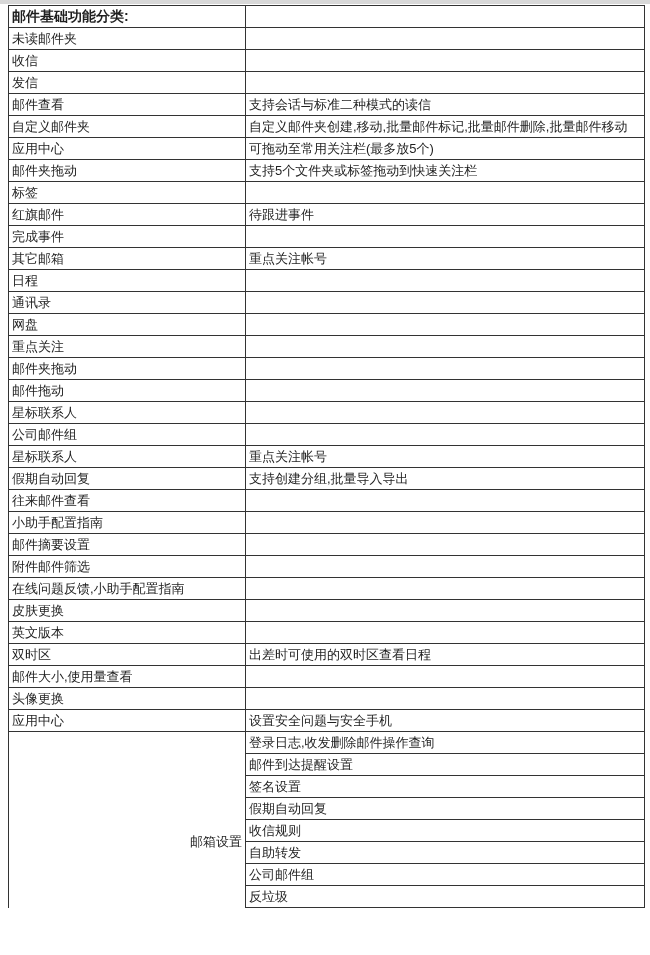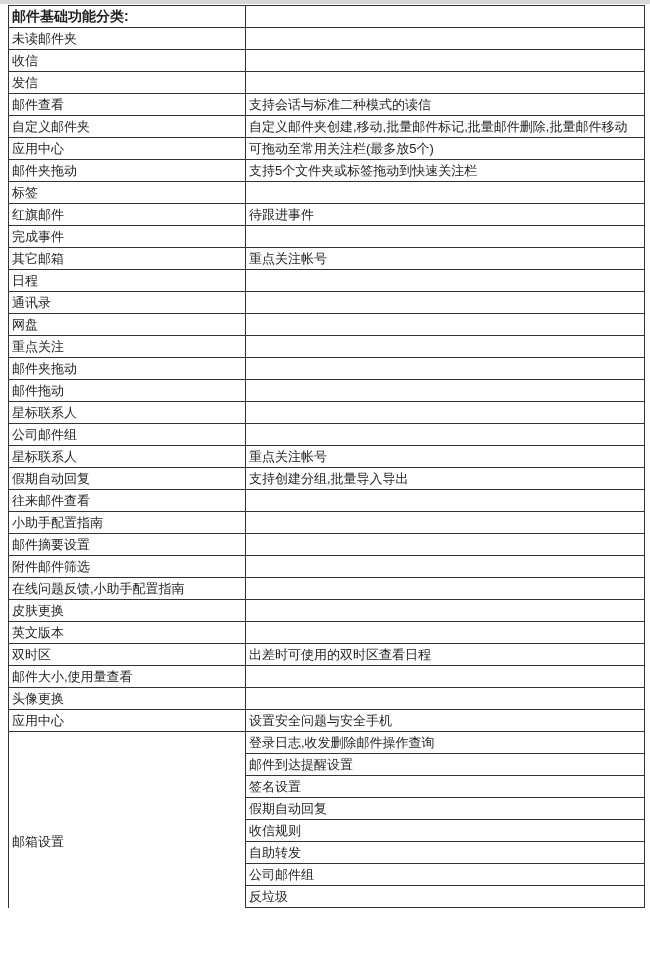--- a/index.html
+++ b/index.html
@@ -41,20 +41,21 @@
     white-space: nowrap;
     overflow: hidden;
     background: #ffffff;
   }
   td.header-cell {
     font-weight: bold;
     font-size: 14px;
   }
   td.merged-cell {
     vertical-align: middle;
+    text-align: right;
   }
 </style>
 </head>
 <body>
 
 <div class="page">
   <div class="top-strip"></div>
   <table class="feature-table">
     <colgroup>
       <col class="col-feature">

